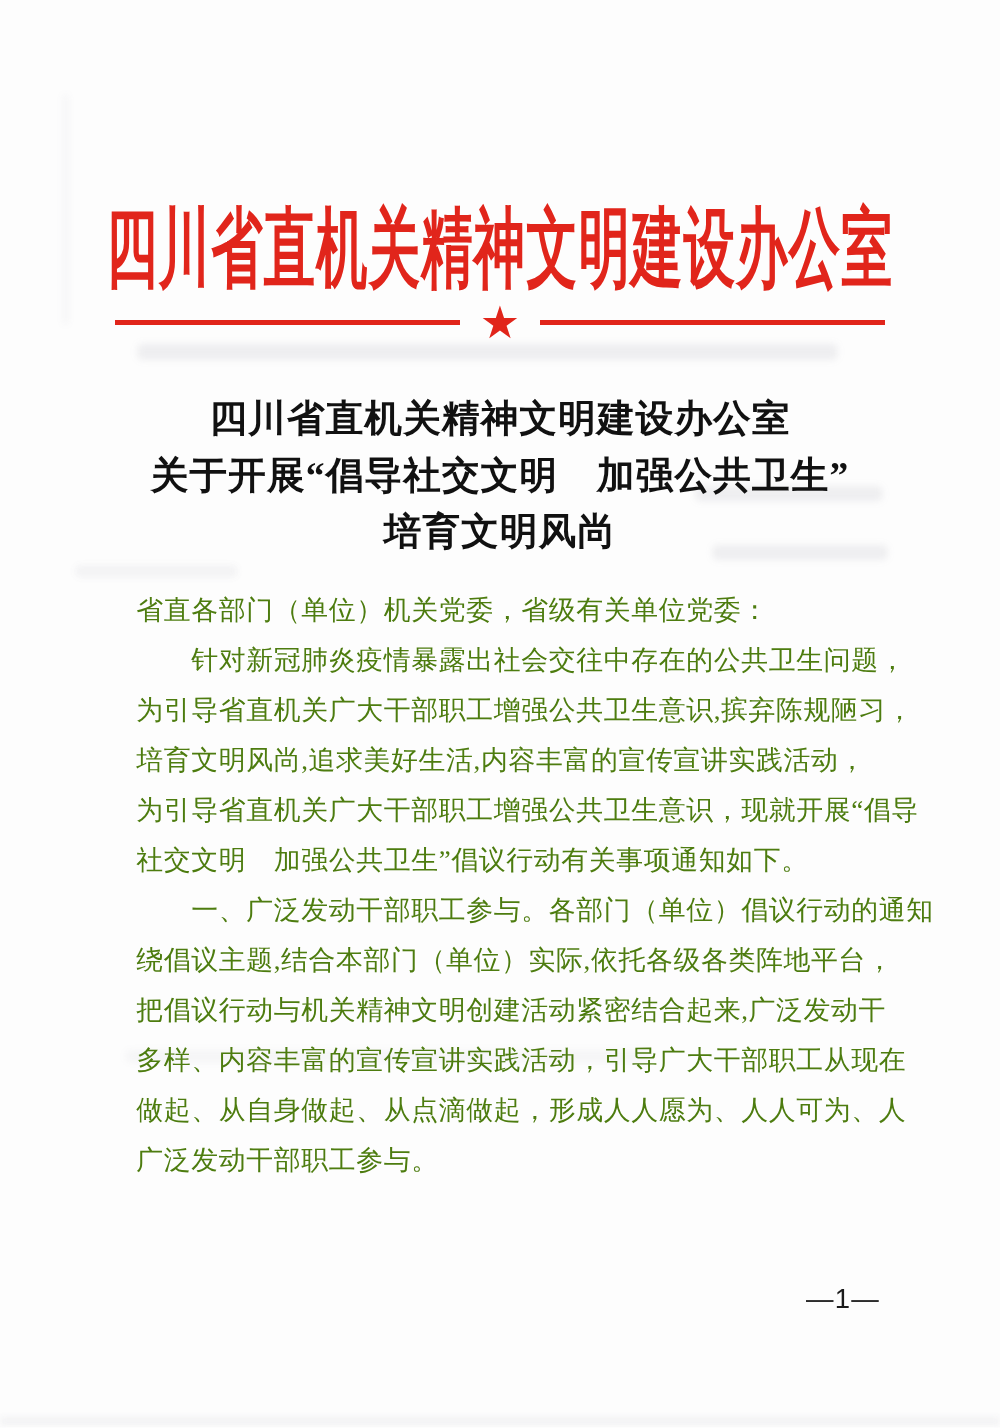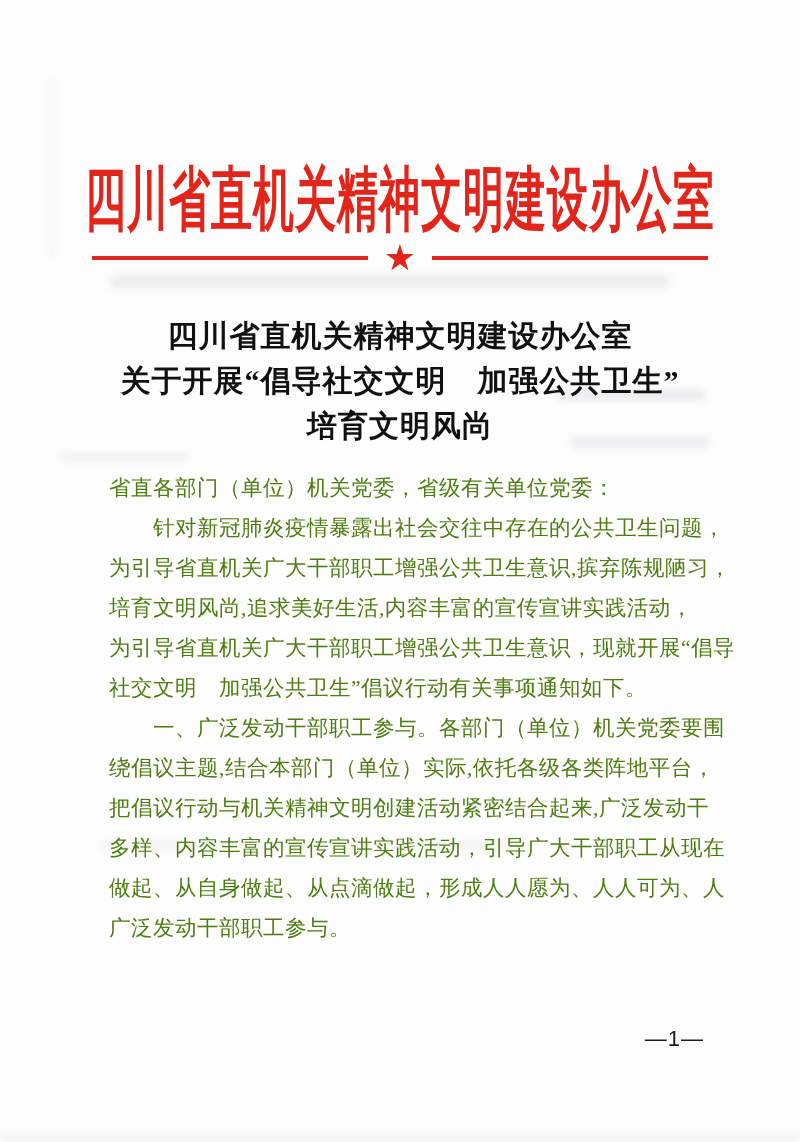--- a/index.html
+++ b/index.html
@@ -117,21 +117,21 @@
     <div>培育文明风尚</div>
   </div>
 
   <div class="body-text">
     <div class="body-line">省直各部门（单位）机关党委，省级有关单位党委：</div>
     <div class="body-line indent">针对新冠肺炎疫情暴露出社会交往中存在的公共卫生问题，</div>
     <div class="body-line">为引导省直机关广大干部职工增强公共卫生意识,摈弃陈规陋习，</div>
     <div class="body-line">培育文明风尚,追求美好生活,内容丰富的宣传宣讲实践活动，</div>
     <div class="body-line">为引导省直机关广大干部职工增强公共卫生意识，现就开展“倡导</div>
     <div class="body-line">社交文明　加强公共卫生”倡议行动有关事项通知如下。</div>
-    <div class="body-line indent">一、广泛发动干部职工参与。各部门（单位）机关党委要围</div>
+    <div class="body-line indent">一、广泛发动干部职工参与。各部门（单位）倡议行动的通知</div>
     <div class="body-line">绕倡议主题,结合本部门（单位）实际,依托各级各类阵地平台，</div>
     <div class="body-line">把倡议行动与机关精神文明创建活动紧密结合起来,广泛发动干</div>
     <div class="body-line">多样、内容丰富的宣传宣讲实践活动，引导广大干部职工从现在</div>
     <div class="body-line">做起、从自身做起、从点滴做起，形成人人愿为、人人可为、人</div>
     <div class="body-line">广泛发动干部职工参与。</div>
   </div>
 
   <div class="page-number">—1—</div>
 
 </div>

